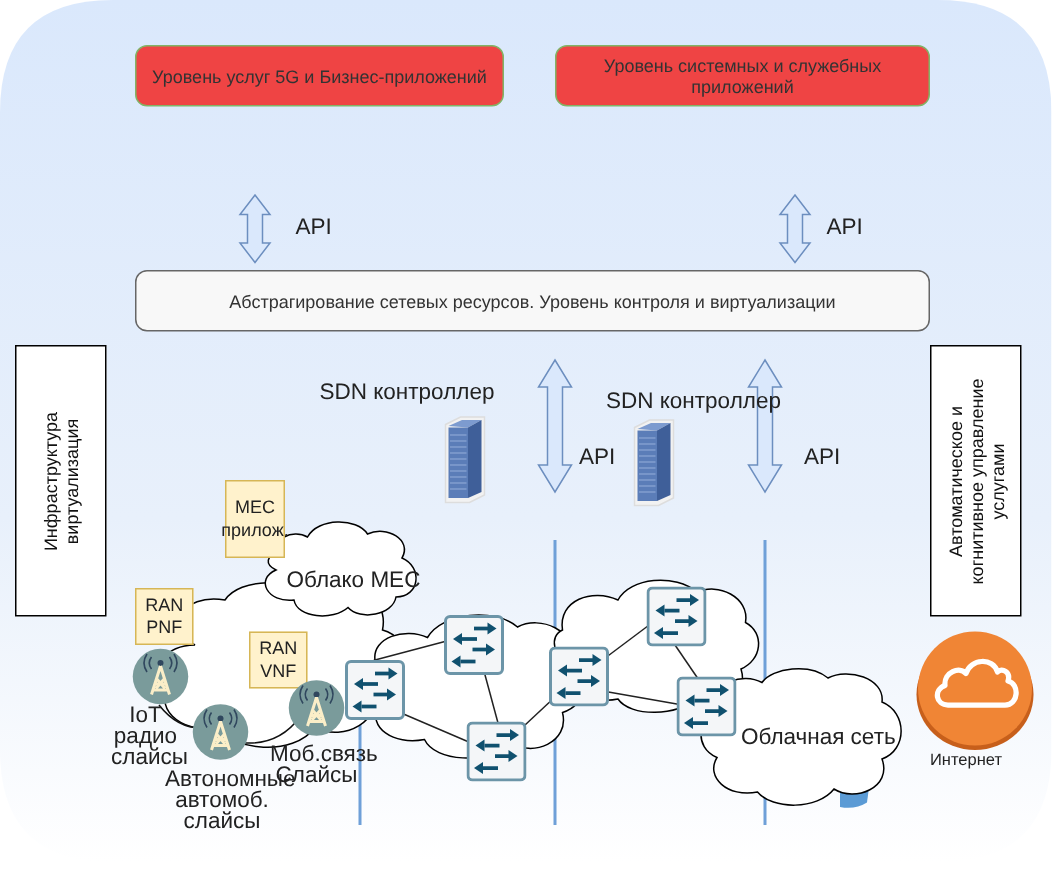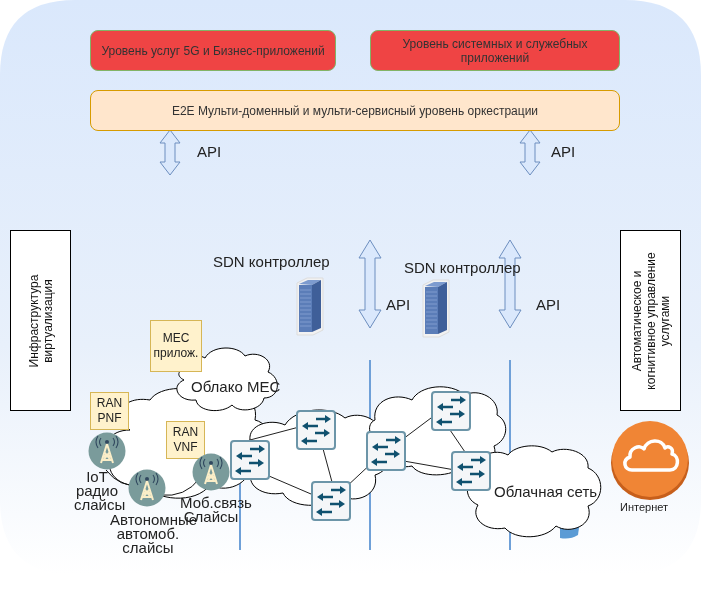--- a/index.html
+++ b/index.html
@@ -115,40 +115,40 @@
       <path d="M 160 495 Q 185 498 200 478"></path>
     </g>
   </svg>
 
   <div class="box green" style="left:90px;top:30px;width:246px;height:41px;">
     <span>Уровень услуг 5G и Бизнес-приложений</span>
   </div>
   <div class="box green" style="left:370px;top:30px;width:250px;height:41px;padding:0 30px;">
     <span>Уровень системных и служебных приложений</span>
   </div>
-  <div class="box orange" style="left:90px;top:90px;width:530px;height:41px;">
-    <span>E2E Мульти-доменный и мульти-сервисный уровень оркестрации</span>
+  <div class="box white" style="left:90px;top:180px;width:530px;height:41px;">
+    <span>Абстрагирование сетевых ресурсов. Уровень контроля и виртуализации</span>
   </div>
 
   <div class="lbl" style="left:197px;top:145px;">API</div>
   <div class="lbl" style="left:551px;top:145px;">API</div>
   <div class="lbl" style="left:386px;top:298px;">API</div>
   <div class="lbl" style="left:536px;top:298px;">API</div>
 
   <div class="lbl" style="left:213px;top:255px;">SDN контроллер</div>
   <div class="lbl" style="left:404px;top:261px;">SDN контроллер</div>
 
   <div class="vbox" style="left:10px;top:230px;width:61px;height:181px;">
     <div class="vtext" style="white-space:normal;width:160px;">Инфраструктура виртуализация</div>
   </div>
   <div class="vbox" style="left:620px;top:230px;width:61px;height:181px;">
     <div class="vtext" style="white-space:normal;width:170px;">Автоматическое и когнитивное управление услугами</div>
   </div>
 
-  <div class="note" style="left:150px;top:320px;width:52px;height:52px;">
+  <div class="note" style="left:150px;top:320px;width:40px;height:52px;">
     <span>MEC прилож.</span>
   </div>
   <div class="note" style="left:90px;top:392px;width:39px;height:38px;">
     <span>RAN PNF</span>
   </div>
   <div class="note" style="left:166px;top:421px;width:39px;height:38px;">
     <span>RAN VNF</span>
   </div>
 
   <div class="lbl" style="left:191px;top:380px;">Облако MEC</div>

